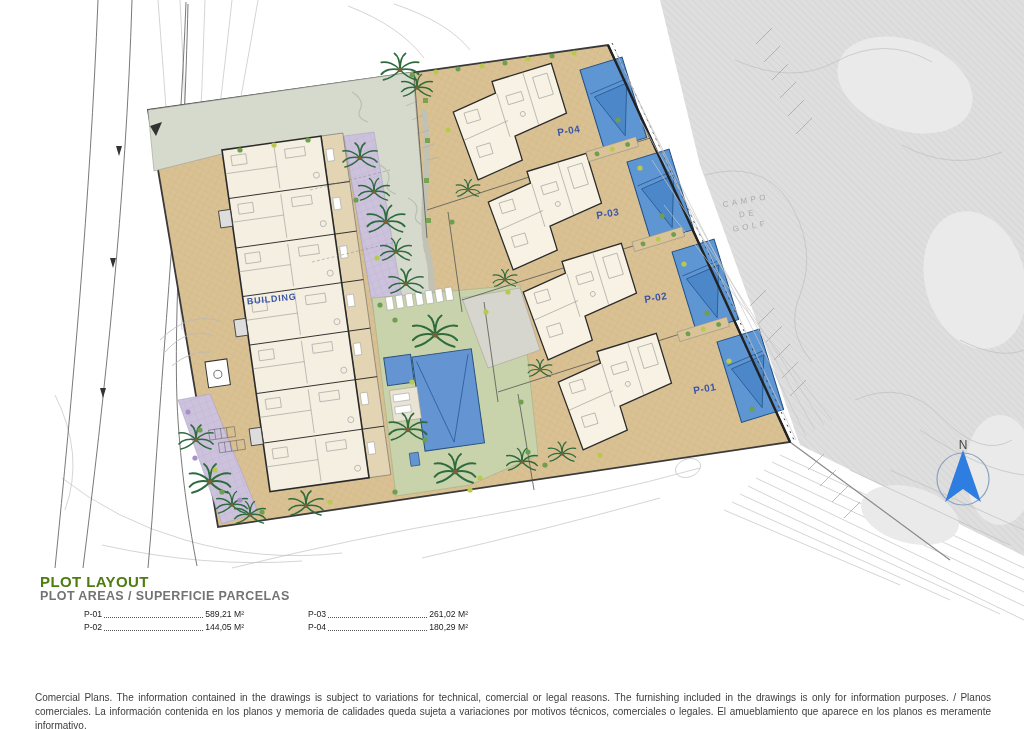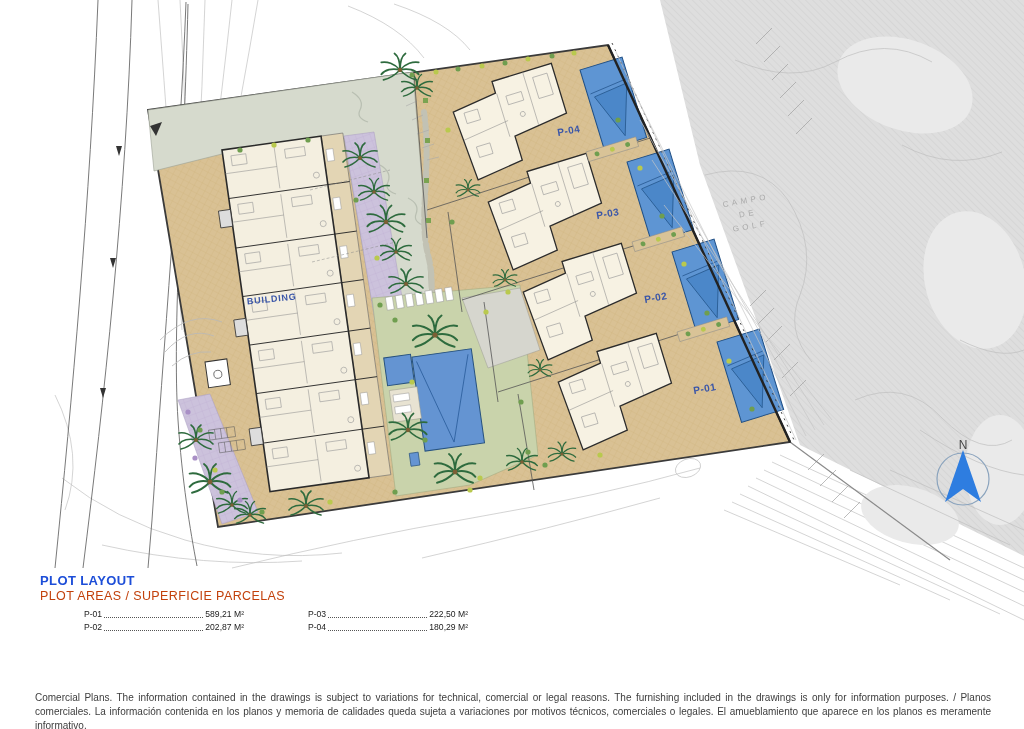--- a/index.html
+++ b/index.html
@@ -1,22 +1,22 @@
 <!DOCTYPE html>
 <html><head>
 <meta charset="utf-8">
 <style>
   html,body{margin:0;padding:0;background:#fff;}
   .page{position:relative;width:1024px;height:729px;background:#ffffff;overflow:hidden;
         font-family:"Liberation Sans",sans-serif;}
   .plan-svg{position:absolute;left:0;top:0;}
-  .legend-title{position:absolute;left:40px;top:573px;font-size:13px;font-weight:bold;
-        color:#1d4ed8;letter-spacing:.4px;}
-  .legend-subtitle{position:absolute;left:40px;top:589px;font-size:12.5px;font-weight:normal;
-        color:#c2410c;letter-spacing:.4px;}
+  .legend-title{position:absolute;left:40px;top:573px;font-size:15px;font-weight:bold;
+        color:#4d7c0f;letter-spacing:.4px;}
+  .legend-subtitle{position:absolute;left:40px;top:589px;font-size:12.5px;font-weight:bold;
+        color:#737373;letter-spacing:.4px;}
   .plot-table{position:absolute;left:84px;top:609px;display:flex;gap:64px;}
   .plot-col{display:flex;flex-direction:column;gap:2px;width:160px;}
   .plot-row{display:flex;align-items:flex-end;font-size:8.6px;color:#222;line-height:11px;}
   .plot-row .dots{flex:1;border-bottom:1px dotted #555;margin:0 2px 2px 2px;}
   .disclaimer{position:absolute;left:35px;top:681px;width:956px;font-size:10px;
         line-height:1.42;color:#3d3d3d;text-align:justify;}
   svg text{font-family:"Liberation Sans",sans-serif;}
 </style>
 </head>
 <body>
@@ -408,28 +408,28 @@
 <div class="plot-table">
   <div class="plot-col">
     <div class="plot-row">
       <span>P-01</span>
       <span class="dots"></span>
       <span>589,21 M²</span>
     </div>
     <div class="plot-row">
       <span>P-02</span>
       <span class="dots"></span>
-      <span>202,87 M²</span>
+      <span>144,05 M²</span>
     </div>
   </div>
   <div class="plot-col">
     <div class="plot-row">
       <span>P-03</span>
       <span class="dots"></span>
-      <span>222,50 M²</span>
+      <span>261,02 M²</span>
     </div>
     <div class="plot-row">
       <span>P-04</span>
       <span class="dots"></span>
       <span>180,29 M²</span>
     </div>
   </div>
 </div>
 
 <p class="disclaimer"><span>Comercial Plans. The information contained in the drawings is subject to variations for technical, comercial or legal reasons. The furnishing included in the drawings is only for information purposes. /</span> <span>Planos comerciales. La información contenida en los planos y memoria de calidades queda sujeta a variaciones por motivos técnicos, comerciales o legales. El amueblamiento que aparece en los planos es meramente informativo.</span></p>

